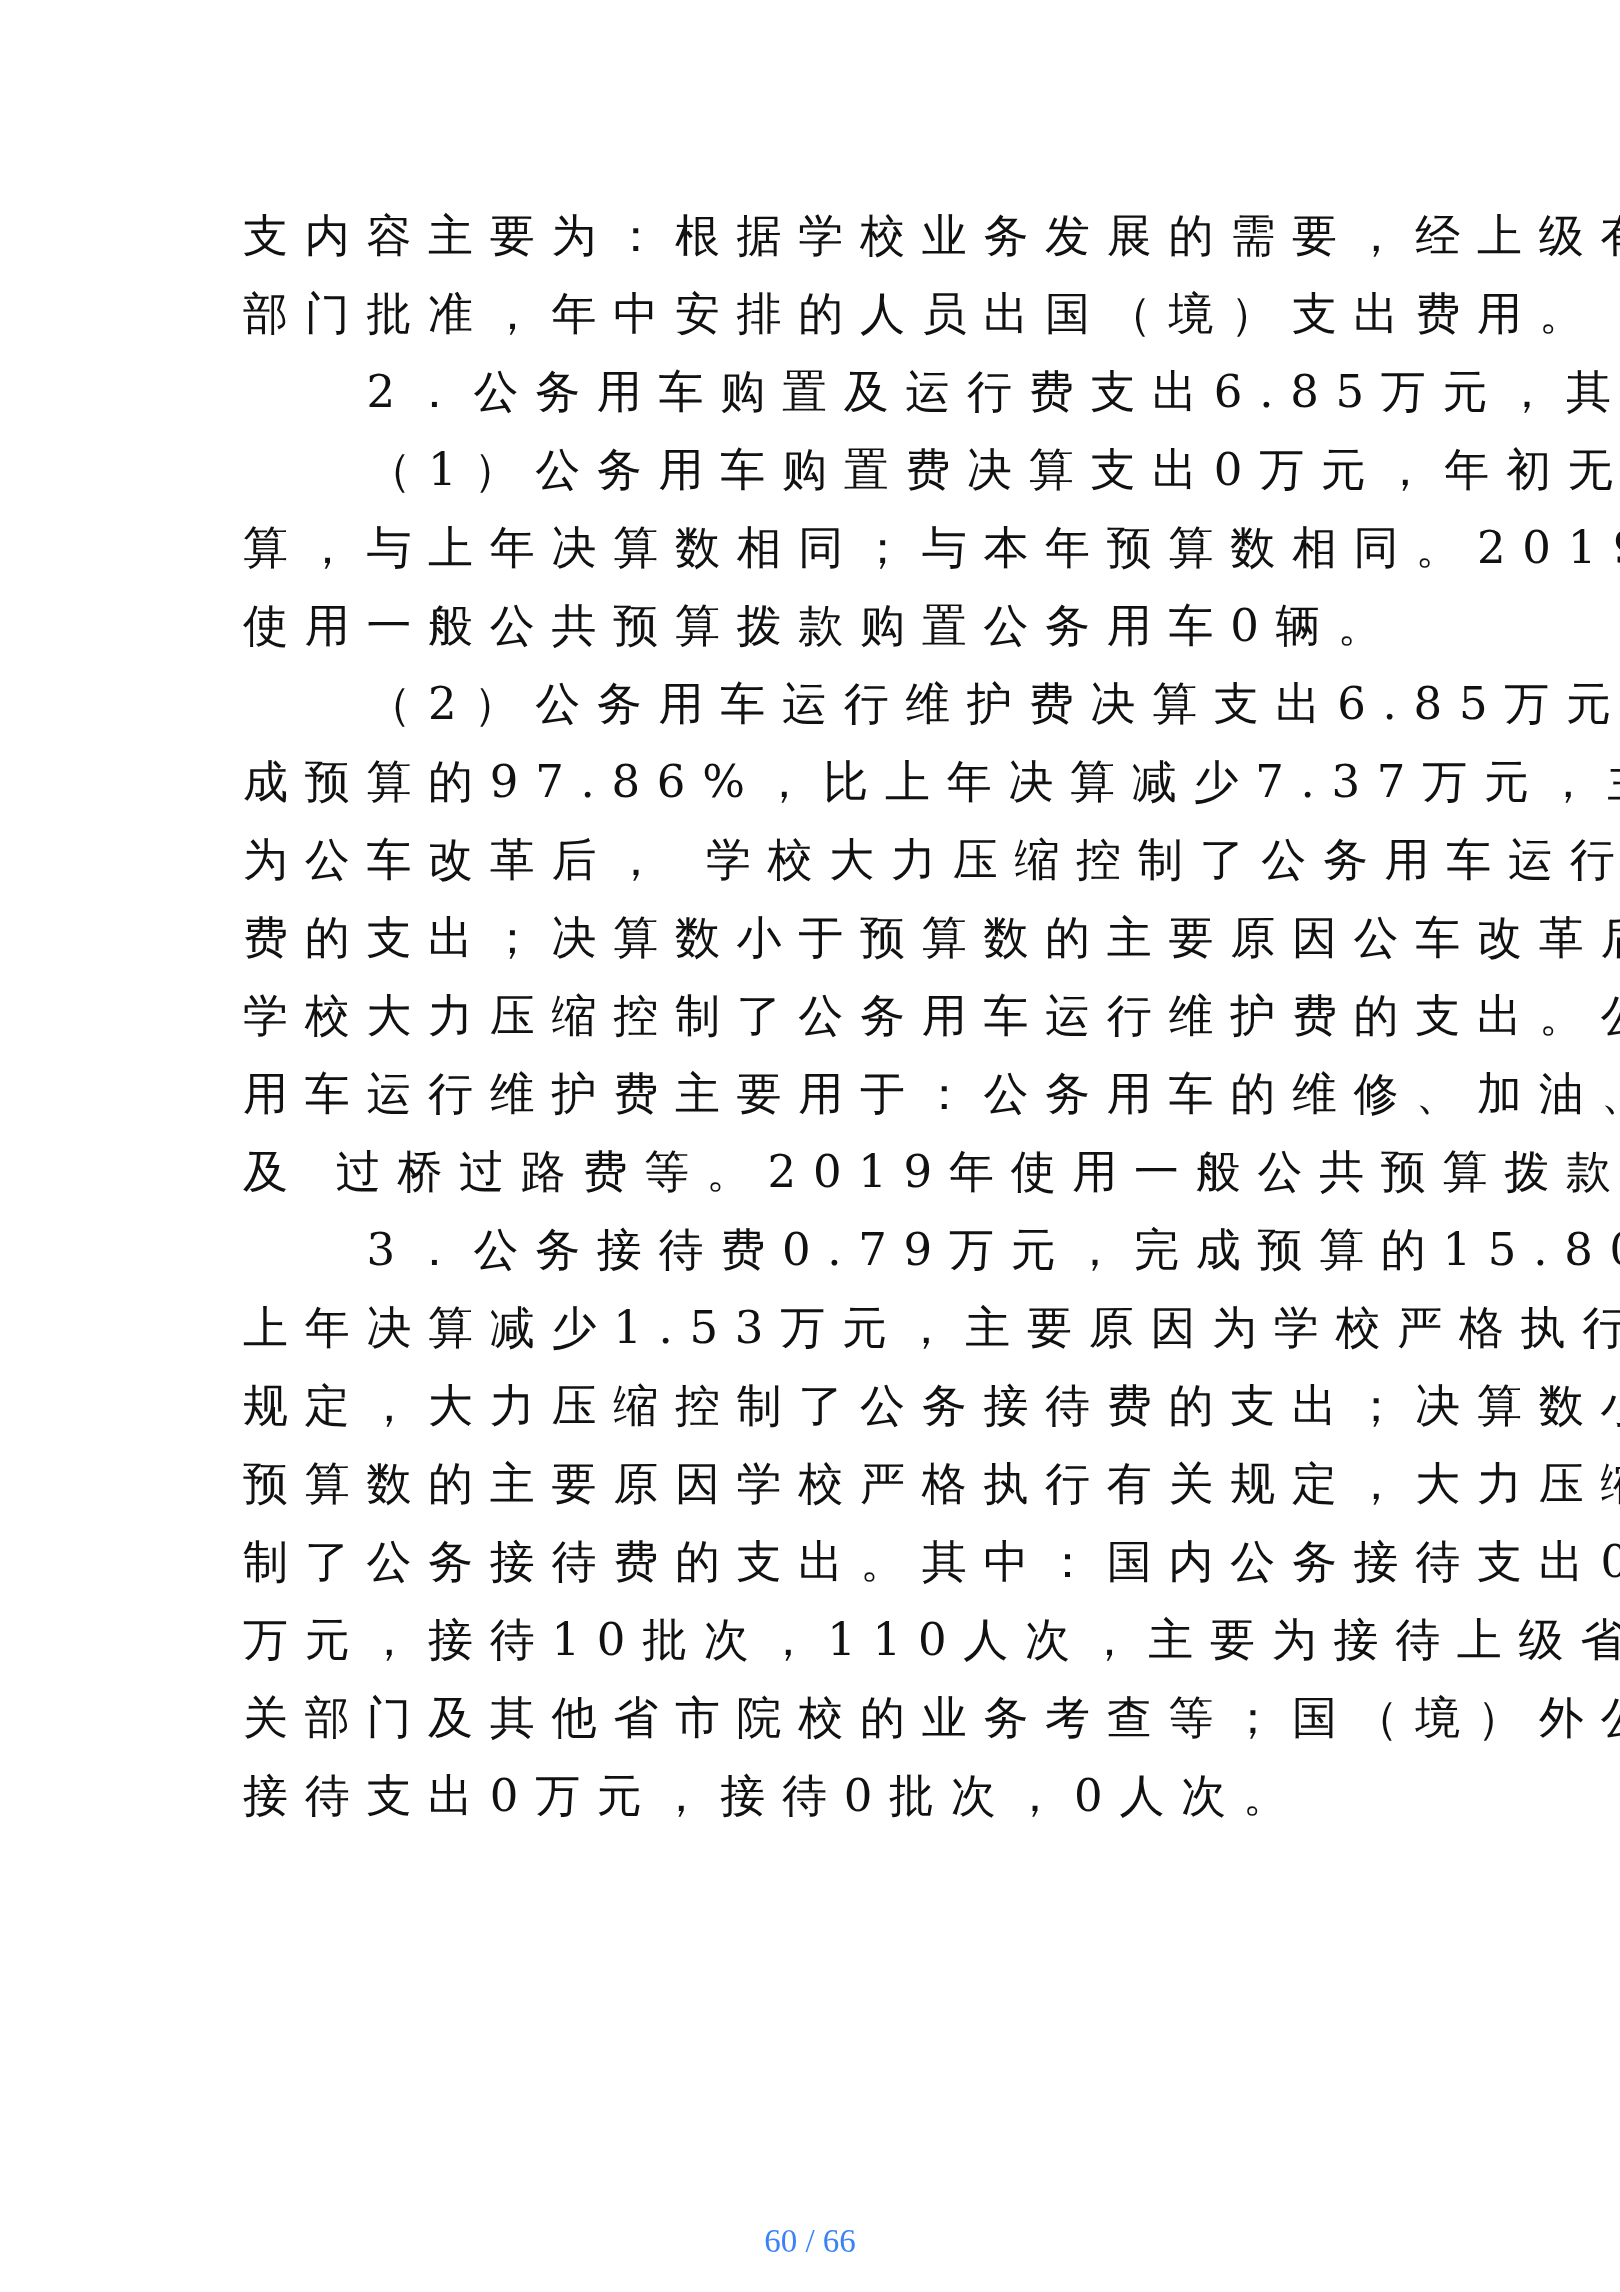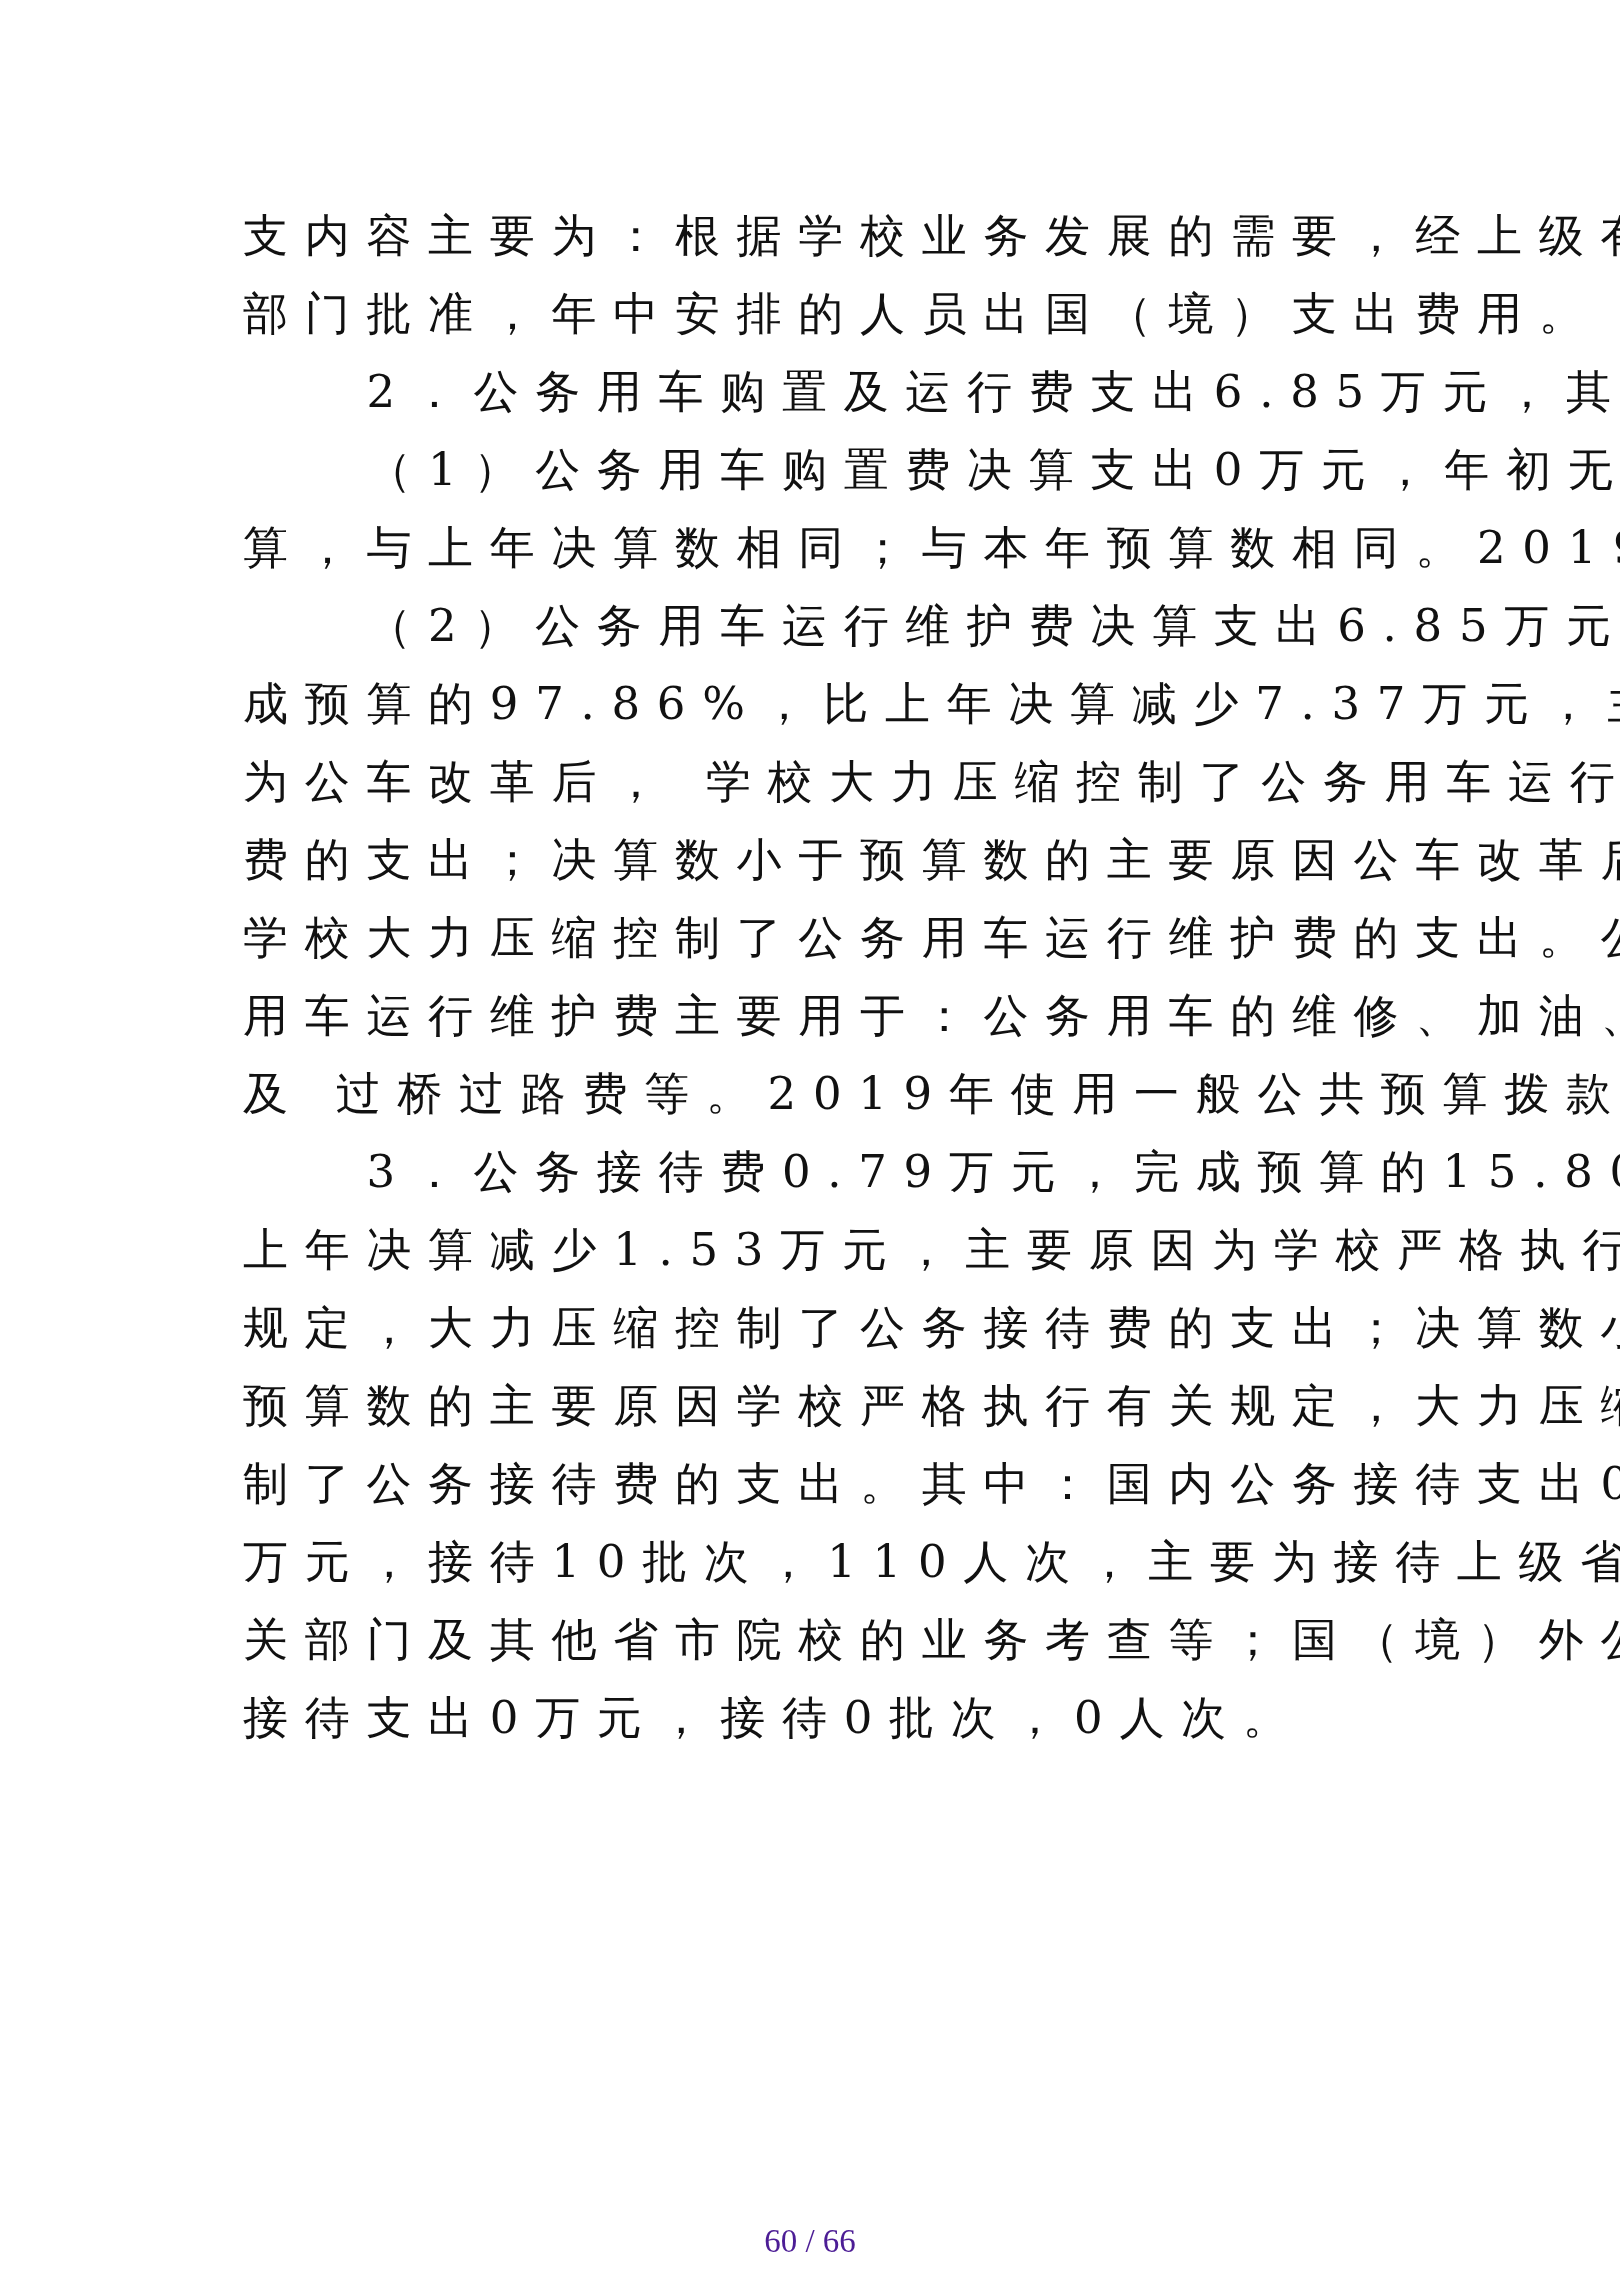--- a/index.html
+++ b/index.html
@@ -36,33 +36,34 @@
     white-space: nowrap;
   }
   .footer {
     position: absolute;
     left: 0;
     width: 1620px;
     top: 2223px;
     text-align: center;
     font-family: "Liberation Serif", "DejaVu Serif", serif;
     font-size: 33px;
-    color: #4c1d95;
+    color: #3b82f6;
   }
 </style>
 </head>
 <body>
 
 <div class="page">
   <div class="body-text">
     <div class="line">支内容主要为：根据学校业务发展的需要，经上级有关</div>
     <div class="line">部门批准，年中安排的人员出国（境）支出费用。</div>
     <div class="line">　　2．公务用车购置及运行费支出6.85万元，其中：</div>
     <div class="line">　　（1）公务用车购置费决算支出0万元，年初无预</div>
     <div class="line">算，与上年决算数相同；与本年预算数相同。2019年度</div>
+    <div class="line">使用一般公共预算拨款购置公务用车0辆。</div>
     <div class="line">　　（2）公务用车运行维护费决算支出6.85万元，完</div>
     <div class="line">成预算的97.86%，比上年决算减少7.37万元，主要原因</div>
     <div class="line">为公车改革后， 学校大力压缩控制了公务用车运行维护</div>
     <div class="line">费的支出；决算数小于预算数的主要原因公车改革后，</div>
     <div class="line">学校大力压缩控制了公务用车运行维护费的支出。公务</div>
     <div class="line">用车运行维护费主要用于：公务用车的维修、加油、以</div>
     <div class="line">及 过桥过路费等。2019年使用一般公共预算拨款开支运</div>
     <div class="line">　　3．公务接待费0.79万元，完成预算的15.80%，比</div>
     <div class="line">上年决算减少1.53万元，主要原因为学校严格执行有关</div>
     <div class="line">规定，大力压缩控制了公务接待费的支出；决算数小于</div>

